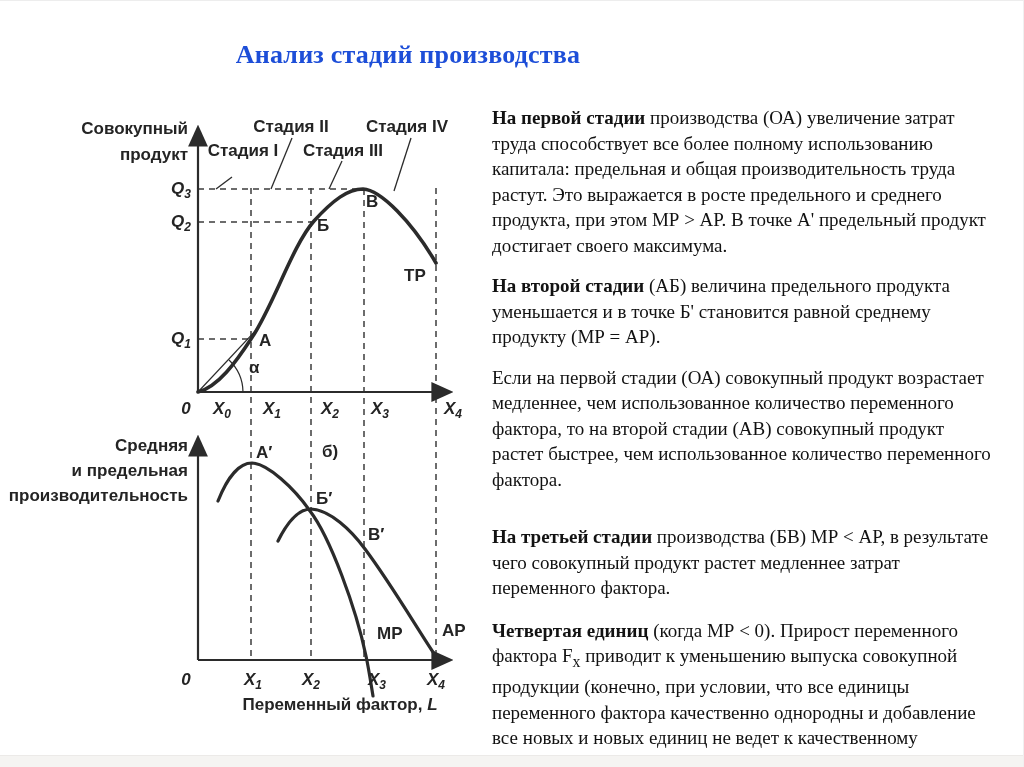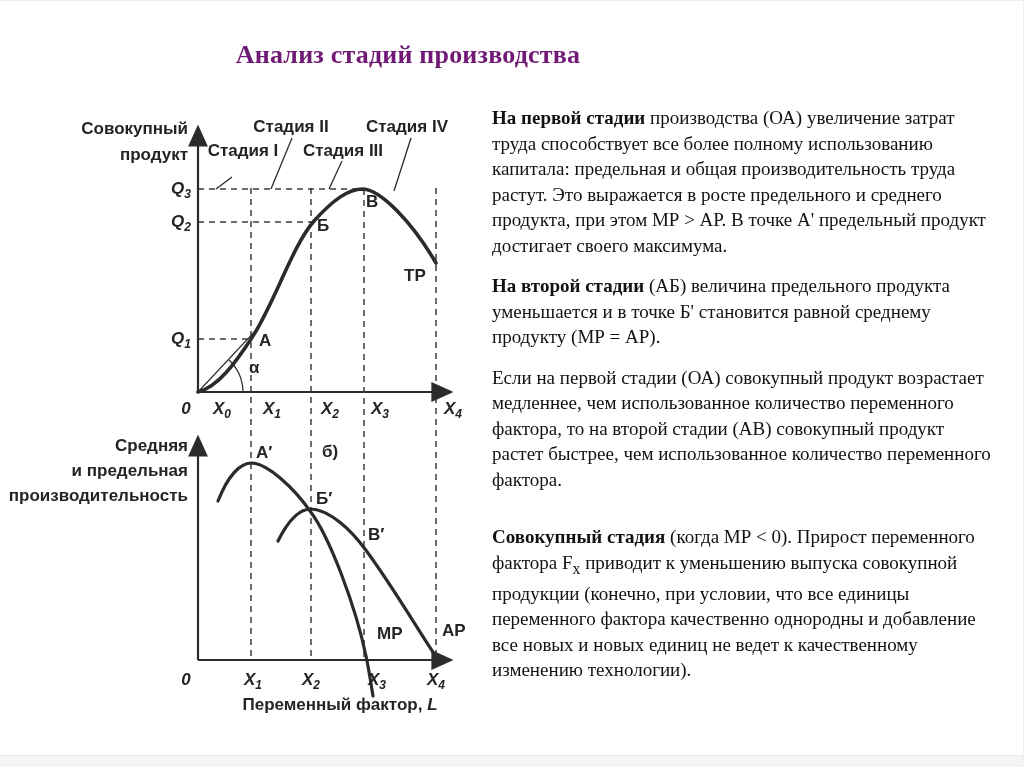--- a/index.html
+++ b/index.html
@@ -3,21 +3,21 @@
 <meta charset="utf-8">
 <style>
   html,body{margin:0;padding:0;}
   body{
     width:1024px;height:767px;position:relative;background:#ffffff;
     font-family:"Liberation Serif",serif;overflow:hidden;
     border-top:1px solid #ededed;border-right:1px solid #f0f0f0;box-sizing:border-box;
   }
   .title{
     position:absolute;top:39px;left:0;width:816px;text-align:center;
-    font:bold 26px "Liberation Serif",serif;color:#701a75;letter-spacing:.2px;
+    font:bold 26px "Liberation Serif",serif;color:#1d4ed8;letter-spacing:.2px;
   }
   .textcol{
     position:absolute;left:492px;top:104px;width:503px;
     font-size:19px;line-height:25.5px;color:#121212;
   }
   .textcol p{margin:0 0 15px 0;}
   .textcol p.p2{margin-bottom:15px;}
   .textcol p.p3{margin-bottom:32px;}
   .textcol p.p4{margin-bottom:17px;}
   .textcol p.p5{margin-bottom:0;}
@@ -128,17 +128,18 @@
   </g>
 </svg>
 
 <div class="textcol">
   <p class="p1"><b>На первой стадии</b><span> производства (ОА) увеличение затрат труда способствует все более полному использованию капитала: предельная и общая производительность труда растут. Это выражается в росте предельного и среднего продукта, при этом МР &gt; АР. В точке А' предельный продукт достигает своего максимума.</span></p>
 
   <p class="p2"><b>На второй стадии</b><span> (АБ) величина предельного продукта уменьшается и в точке Б' становится равной среднему продукту (МР = АР).</span></p>
 
   <p class="p3"><span>Если на первой стадии (ОА) совокупный продукт возрастает медленнее, чем использованное количество переменного фактора, то на второй стадии (АВ) совокупный продукт растет быстрее, чем использованное количество переменного фактора.</span></p>
 
+  <p class="p4"><b>На третьей стадии</b><span> производства (БВ) МР &lt; АР, в результате чего совокупный продукт растет медленнее затрат переменного фактора.</span></p>
 
-  <p class="p5"><b>Совокупный стадия</b><span> (когда МР &lt; 0). Прирост переменного фактора F</span><sub>x</sub><span> приводит к уменьшению выпуска совокупной продукции (конечно, при условии, что все единицы переменного фактора качественно однородны и добавление все новых и новых единиц не ведет к качественному изменению технологии).</span></p>
+  <p class="p5"><b>Четвертая единиц</b><span> (когда МР &lt; 0). Прирост переменного фактора F</span><sub>x</sub><span> приводит к уменьшению выпуска совокупной продукции (конечно, при условии, что все единицы переменного фактора качественно однородны и добавление все новых и новых единиц не ведет к качественному изменению технологии).</span></p>
 </div>
 
 <div class="footer-bar"></div>
 
 </body></html>

